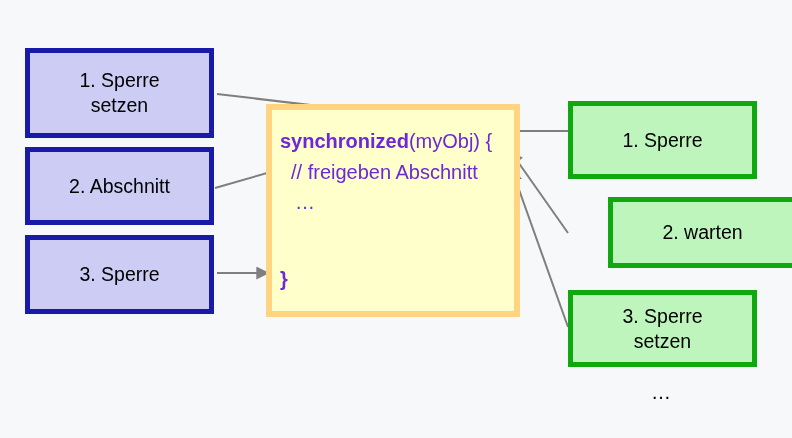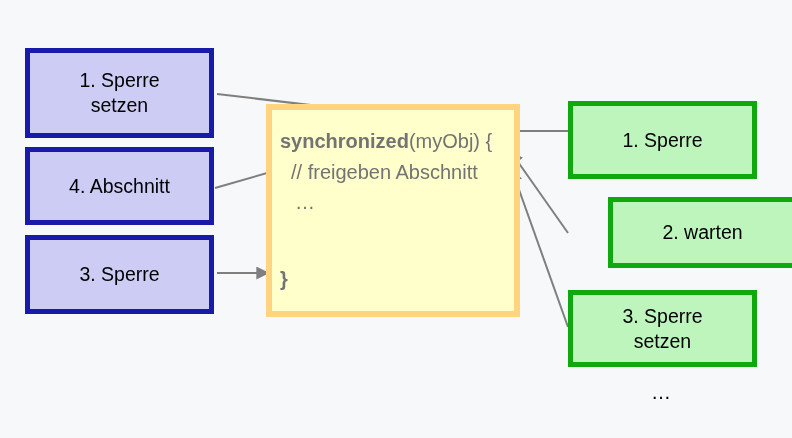--- a/index.html
+++ b/index.html
@@ -47,21 +47,21 @@
     background: #ffffcc;
     border: 6px solid #ffd480;
     display: block;
     text-align: left;
     padding: 0;
   }
   .code-line {
     position: absolute;
     white-space: nowrap;
     font-size: 20px;
-    color: #737373;
+    color: #6d28d9;
     font-family: "Liberation Sans", sans-serif;
   }
   .kw {
     font-weight: bold;
   }
   .ellipsis-std {
     position: absolute;
     font-size: 20px;
     color: #000000;
     letter-spacing: 1px;
@@ -94,21 +94,21 @@
 
     <line x1="568" y1="327" x2="512" y2="170" stroke="#7f7f7f" stroke-width="2" marker-end="url(#ah)"></line>
   </svg>
 
   <div class="box box-blue" style="left:25px; top:48px; width:189px; height:90px;">
     <span class="box-line">1. Sperre</span>
     <span class="box-line">setzen</span>
   </div>
 
   <div class="box box-blue" style="left:25px; top:147px; width:189px; height:78px;">
-    <span class="box-line">4. Abschnitt</span>
+    <span class="box-line">2. Abschnitt</span>
   </div>
 
   <div class="box box-blue" style="left:25px; top:235px; width:189px; height:79px;">
     <span class="box-line">3. Sperre</span>
   </div>
 
   <div class="box box-code" style="left:266px; top:104px; width:254px; height:213px;">
     <div class="code-line" style="left:8px; top:19px;"><span class="kw">synchronized</span><span>(myObj) {</span></div>
     <div class="code-line" style="left:19px; top:50px;"><span>// freigeben Abschnitt</span></div>
     <div class="code-line" style="left:23px; top:80px; letter-spacing:1px;"><span>…</span></div>

